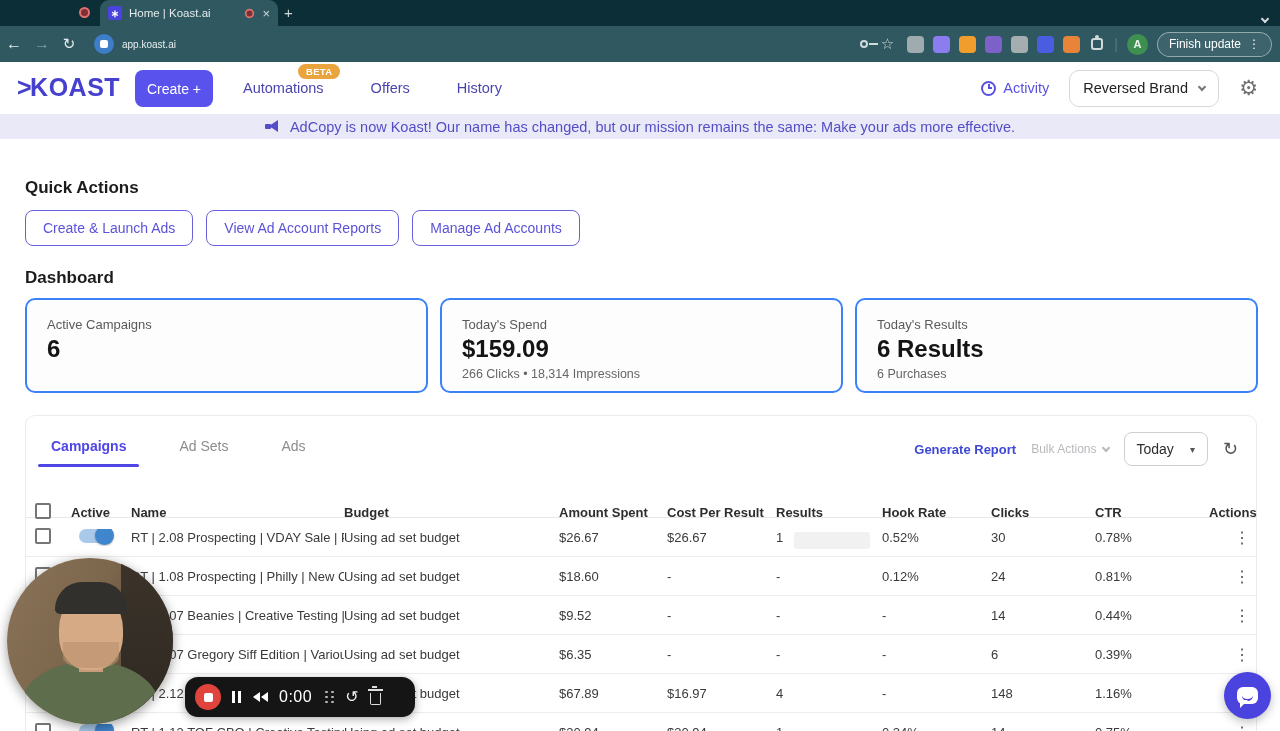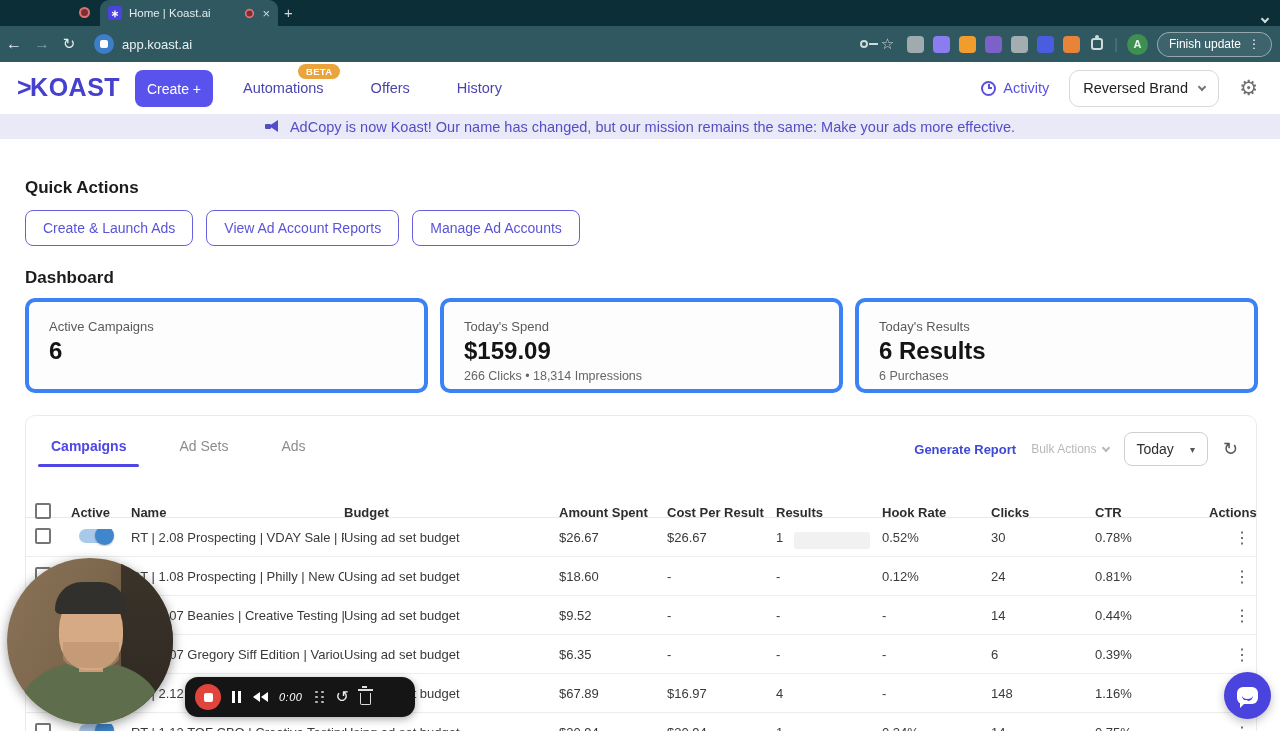--- a/index.html
+++ b/index.html
@@ -17,21 +17,21 @@
   .new-tab-btn { position:absolute; left:284px; top:4px; color:#cfdadb; font-size:15px; }
   .tabstrip-chev { position:absolute; right:12px; top:8px; color:#cfdadb; }
   .chev { width:6px; height:6px; border-right:2px solid currentColor; border-bottom:2px solid currentColor; transform:rotate(45deg); display:inline-block; }
 
   .toolbar { position:absolute; left:0; top:26px; width:1280px; height:36px; background:#2f5861; z-index:10; display:flex; align-items:center; }
   .nav-arrow { color:#e3ecee; font-size:16px; width:28px; text-align:center; }
   .nav-arrow.fwd { color:#7d99a0; }
   .reload { color:#e3ecee; font-size:15px; width:26px; text-align:center; }
   .site-favicon { width:20px; height:20px; border-radius:50%; background:#3e7ec9; margin:0 8px 0 12px; display:flex; align-items:center; justify-content:center; }
   .site-favicon i { width:8px; height:8px; background:#fff; border-radius:2px; display:block; }
-  .url-text { color:#e9f0f1; font-size:13px; }
+  .url-text { color:#e9f0f1; font-size:10px; }
   .toolbar-right { position:absolute; right:8px; display:flex; align-items:center; gap:9px; }
   .key-ic { width:8px; height:8px; border:2px solid #cfdadb; border-radius:50%; position:relative; margin-right:4px; }
   .key-ic::after { content:""; position:absolute; left:7px; top:1px; width:9px; height:2px; background:#cfdadb; }
   .star-ic { color:#cfdadb; font-size:15px; margin-right:4px; }
   .ext { width:17px; height:17px; border-radius:4px; display:inline-block; }
   .puzzle { width:12px; height:12px; border:2px solid #cfdadb; border-radius:3px; position:relative; margin:0 2px; }
   .puzzle::before { content:""; position:absolute; top:-5px; left:2px; width:4px; height:4px; background:#cfdadb; border-radius:50%; }
   .tb-sep { color:#5b7a82; font-size:14px; }
   .avatar-a { width:21px; height:21px; border-radius:50%; background:#3e9050; color:#eaf4ea; font-size:11px; font-weight:bold; display:flex; align-items:center; justify-content:center; }
   .update-pill { height:25px; border:1px solid rgba(255,255,255,.45); background:rgba(255,255,255,.07); border-radius:13px; color:#fff; font-size:12px; display:flex; align-items:center; padding:0 11px; gap:7px; }
@@ -60,21 +60,21 @@
   .mega::before { content:""; position:absolute; left:0; top:4px; width:6px; height:5px; background:#544dc6; border-radius:1px; }
   .mega::after { content:""; position:absolute; left:4px; top:0; border-top:6.5px solid transparent; border-bottom:6.5px solid transparent; border-right:9px solid #544dc6; }
 
   
   .section-title { position:absolute; left:25px; font-size:17px; font-weight:bold; color:#1c1c1e; }
   #qa-title { top:178px; }
   .qa-row { position:absolute; left:25px; top:210px; display:flex; gap:13px; }
   .qa-btn { height:36px; background:#fff; border:1px solid #6a62dd; border-radius:8px; color:#5b53d8; font-size:14px; padding:0 17px; }
   #dash-title { top:268px; }
   .cards-row { position:absolute; left:25px; top:298px; display:flex; gap:12px; }
-  .stat-card { width:403px; height:95px; background:#fdfdfd; border:4px solid #3b82f6; border-radius:10px; padding:17px 20px 0 20px; }
+  .stat-card { width:403px; height:95px; background:#fdfdfd; border:2px solid #3b82f6; border-radius:10px; padding:17px 20px 0 20px; }
   .stat-label { font-size:13px; color:#5a5a5a; }
   .stat-value { font-size:24px; font-weight:800; color:#141414; margin-top:3px; }
   .stat-sub { font-size:12.5px; color:#666; margin-top:4px; }
 
   
   .table-card { position:absolute; left:25px; top:415px; width:1232px; height:340px; background:#fff; border:1px solid #ebebeb; border-radius:10px 10px 0 0; }
   .tabs { position:absolute; left:12px; top:22px; display:flex; }
   .tab { position:relative; font-size:14px; color:#8d8d8d; padding:0 13px 13px 13px; margin-right:27px; }
   .tab.active { color:#4f46e5; font-weight:bold; }
   .tab.active::after { content:""; position:absolute; left:0; right:0; bottom:0; height:3px; background:#4f46e5; border-radius:2px; }
@@ -107,21 +107,21 @@
   .webcam .beard { position:absolute; left:56px; top:84px; width:56px; height:26px; background:#b88f6e; border-radius:0 0 40% 40%; opacity:.6; }
   .webcam .cap { position:absolute; left:48px; top:24px; width:72px; height:32px; background:#31302c; border-radius:34px 34px 6px 6px; }
 
   .recorder { position:absolute; left:185px; top:677px; width:230px; height:40px; background:#151515; border-radius:13px; z-index:60; display:flex; align-items:center; padding:0 10px; gap:11px; box-shadow:0 2px 8px rgba(0,0,0,.35); }
   .stop-btn { width:26px; height:26px; background:#e0443c; border-radius:50%; display:flex; align-items:center; justify-content:center; flex:none; }
   .stop-btn i { width:9px; height:9px; background:#fff; border-radius:2px; display:block; }
   .pause-ic { display:flex; gap:3px; }
   .pause-ic i { width:3px; height:12px; background:#fff; display:block; }
   .rew-ic { display:flex; }
   .rew-ic i { width:0; height:0; border-top:5px solid transparent; border-bottom:5px solid transparent; border-right:7px solid #fff; display:block; margin-left:1px; }
-  .rec-time { color:#fff; font-size:11px; letter-spacing:.5px;font-style:italic; }
+  .rec-time { color:#fff; font-size:16px; letter-spacing:.5px; }
   .grip { width:9px; height:13px; position:relative; margin-left:2px; }
   .grip::before { content:""; position:absolute; left:0; top:0; width:2.5px; height:2.5px; border-radius:50%; background:#b9b9b9; box-shadow:0 5px 0 #b9b9b9, 0 10px 0 #b9b9b9, 6px 0 0 #b9b9b9, 6px 5px 0 #b9b9b9, 6px 10px 0 #b9b9b9; }
   .restart-ic { color:#eee; font-size:16px; line-height:1; }
   .trash-ic { width:11px; height:12px; border:1.5px solid #ddd; border-top:none; border-radius:0 0 2px 2px; position:relative; margin-top:4px; }
   .trash-ic::before { content:""; position:absolute; top:-4px; left:-3px; right:-3px; height:1.8px; background:#ddd; }
   .trash-ic::after { content:""; position:absolute; top:-7px; left:1.5px; width:5px; height:2px; background:#ddd; }
 
   .chat-widget { position:absolute; left:1224px; top:672px; width:47px; height:47px; border-radius:50%; background:#4a43dd; z-index:60; display:flex; align-items:center; justify-content:center; box-shadow:0 3px 10px rgba(0,0,0,.25); }
   .chat-bubble { width:21px; height:17px; background:#fff; border-radius:6px; position:relative; }
   .chat-bubble::before { content:""; position:absolute; left:5px; top:6px; width:11px; height:6px; border-bottom:2.5px solid #4a43dd; border-radius:0 0 9px 9px; }

